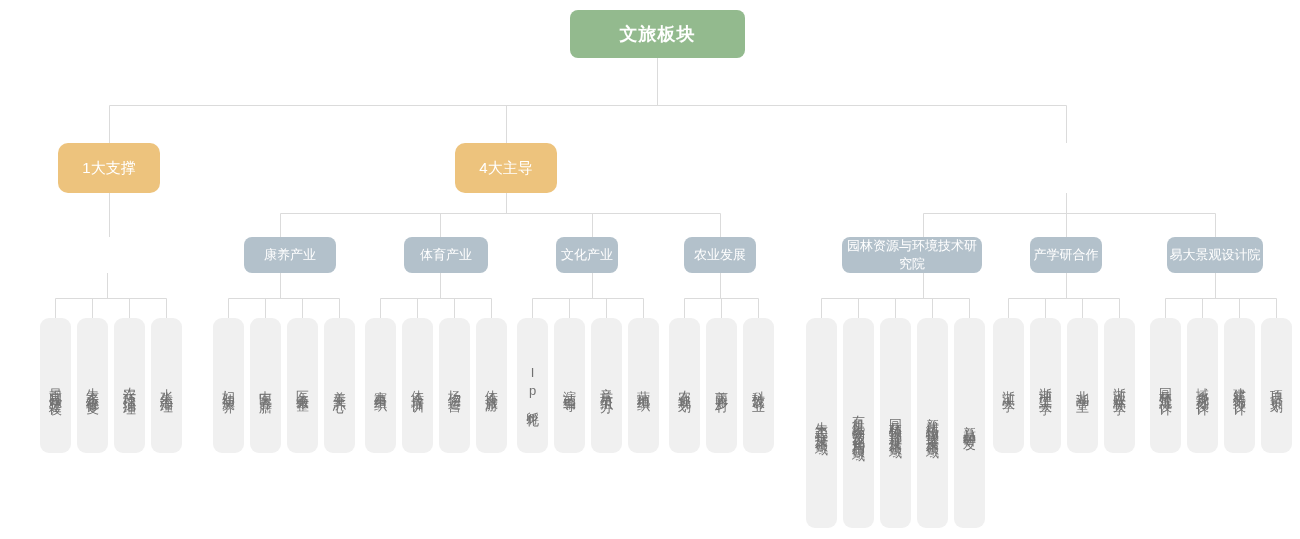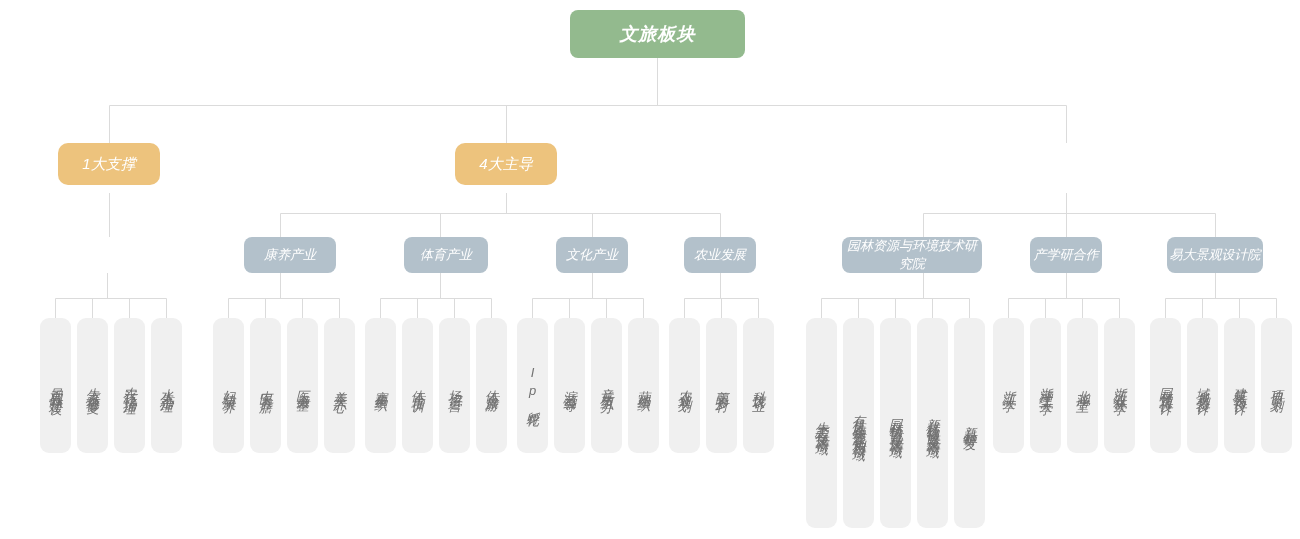--- a/index.html
+++ b/index.html
@@ -1,31 +1,30 @@
 <!DOCTYPE html>
 <html><head>
 <meta charset="utf-8">
 <style>
   html,body{margin:0;padding:0;background:#ffffff;}
   #canvas{
     position:relative;width:1300px;height:539px;background:#ffffff;overflow:hidden;
     font-family:"Liberation Sans","DejaVu Sans",sans-serif;
-    font-style:italic;
   }
   #connectors{position:absolute;left:0;top:0;width:1300px;height:539px;}
   .node{
     position:absolute;display:flex;align-items:center;justify-content:center;
     box-sizing:border-box;text-align:center;color:#ffffff;
   }
   .node-root{
     left:570px;top:10px;width:175px;height:48px;background:#93ba8e;
     border-radius:8px;font-size:18px;font-weight:bold;letter-spacing:1px;
   }
   .node-l2{
-    top:143px;width:102px;height:42px;background:#edc37d;
+    top:143px;width:102px;height:50px;background:#edc37d;
     border-radius:10px;font-size:15px;
   }
   .node-l3{
     top:237px;height:36px;background:#b3c1cb;
     border-radius:8px;font-size:13px;
   }
   .leaf{
     position:absolute;top:318px;width:31px;height:135px;background:#f0f0f0;
     border-radius:9px;display:flex;align-items:center;justify-content:center;
     box-sizing:border-box;
@@ -57,21 +56,21 @@
       M1215.5 273 V298.5 M1165.5 298.5 H1276.5 M1165.5 298.5 V318 M1202.5 298.5 V318 M1239.5 298.5 V318 M1276.5 298.5 V318"></path>
   </svg>
 
   <div class="node node-root">文旅板块</div>
 
   <div class="node node-l2" style="left:58px">1大支撑</div>
   <div class="node node-l2" style="left:455px">4大主导</div>
 
   <div class="node node-l3" style="left:244px;width:92px">康养产业</div>
   <div class="node node-l3" style="left:404px;width:84px">体育产业</div>
-  <div class="node node-l3" style="left:556px;width:72px">文化产业</div>
+  <div class="node node-l3" style="left:556px;width:62px">文化产业</div>
   <div class="node node-l3" style="left:684px;width:72px">农业发展</div>
   <div class="node node-l3" style="left:842px;width:140px">园林资源与环境技术研究院</div>
   <div class="node node-l3" style="left:1030px;width:72px">产学研合作</div>
   <div class="node node-l3" style="left:1167px;width:96px">易大景观设计院</div>
 
   <div class="leaf" style="left:40px">
       <span class="vtext">景观园林建设</span>
     </div>
   <div class="leaf" style="left:77px">
       <span class="vtext">生态系统修复</span>

